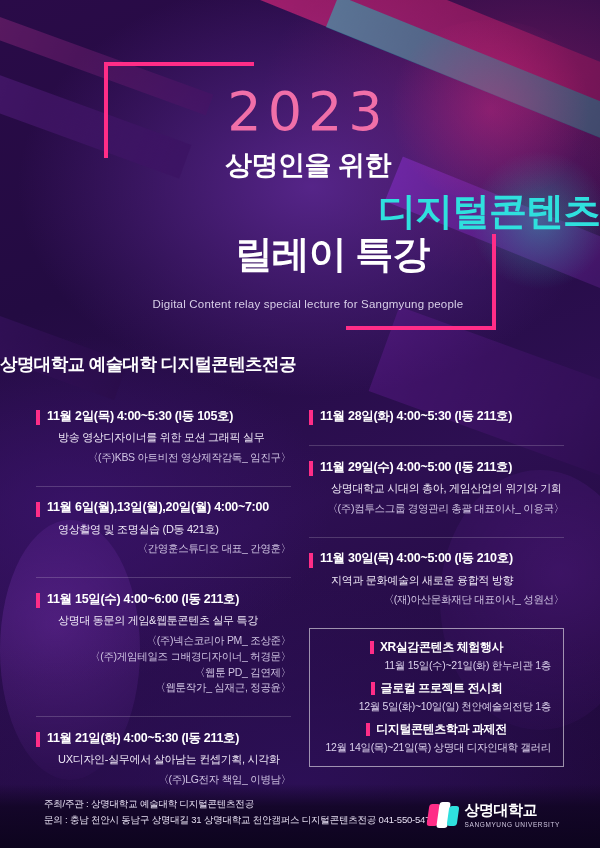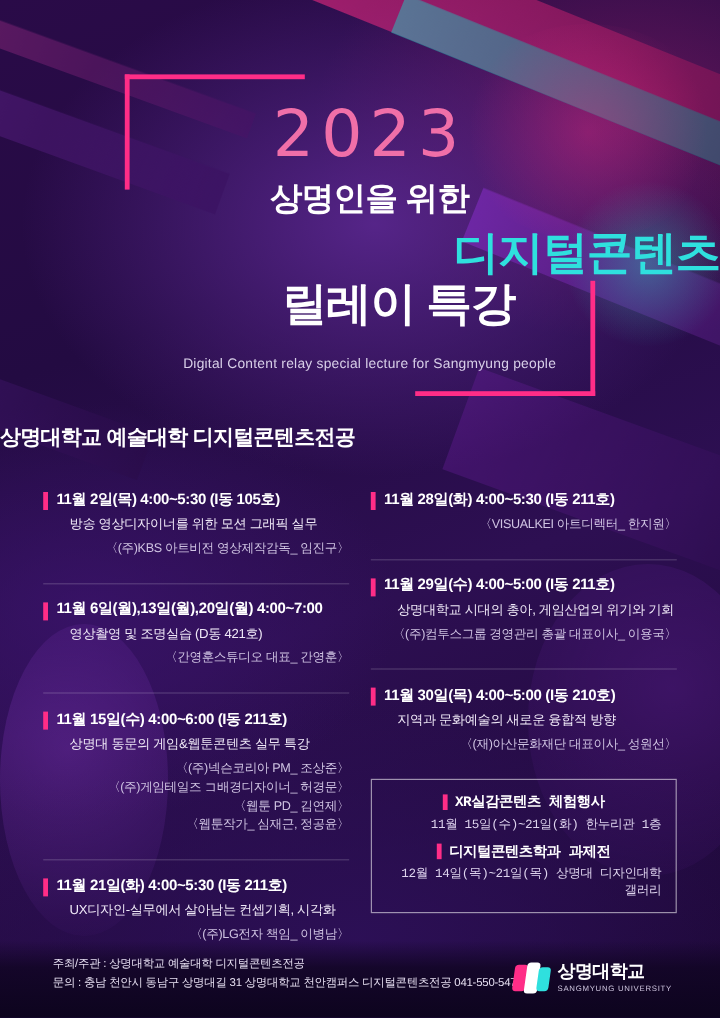--- a/index.html
+++ b/index.html
@@ -197,21 +197,20 @@
   }
 
   
   .events {
     margin-top: 4px;
     border: 1px solid rgba(255,255,255,0.55);
     padding: 10px 12px 11px 12px;
   }
   .event {
     margin-bottom: 7px;
-    font-family: Liberation Mono, monospace;
   }
   .event:last-child { margin-bottom: 0; }
   .event .e-title {
     display: flex;
     align-items: center;
     gap: 6px;
     justify-content: center;
     font-size: 12px;
     font-weight: 700;
     color: #ffffff;
@@ -363,23 +362,20 @@
 
     </div>
 
     <div class="col">
 
       <div class="session">
         <div class="head">
           <div class="bar"></div>
           <div class="date">11월 28일(화) 4:00~5:30 (I동 211호)</div>
         </div>
-        <div class="speakers">
-          <div class="speaker">〈VISUALKEI 아트디렉터_ 한지원〉</div>
-        </div>
       </div>
       <div class="rule"></div>
 
       <div class="session">
         <div class="head">
           <div class="bar"></div>
           <div class="date">11월 29일(수) 4:00~5:00 (I동 211호)</div>
         </div>
         <div class="topic">상명대학교 시대의 총아, 게임산업의 위기와 기회</div>
         <div class="speakers">
@@ -399,20 +395,27 @@
         </div>
       </div>
 
       <div class="events">
         <div class="event">
           <div class="e-title">
             <span class="e-bar"></span>
             <span>XR실감콘텐츠 체험행사</span>
           </div>
           <div class="e-sub">11월 15일(수)~21일(화) 한누리관 1층</div>
+        </div>
+        <div class="event">
+          <div class="e-title">
+            <span class="e-bar"></span>
+            <span>글로컬 프로젝트 전시회</span>
+          </div>
+          <div class="e-sub">12월 5일(화)~10일(일) 천안예술의전당 1층</div>
         </div>
         <div class="event">
           <div class="e-title">
             <span class="e-bar"></span>
             <span>디지털콘텐츠학과 과제전</span>
           </div>
           <div class="e-sub">12월 14일(목)~21일(목) 상명대 디자인대학 갤러리</div>
         </div>
       </div>
 

